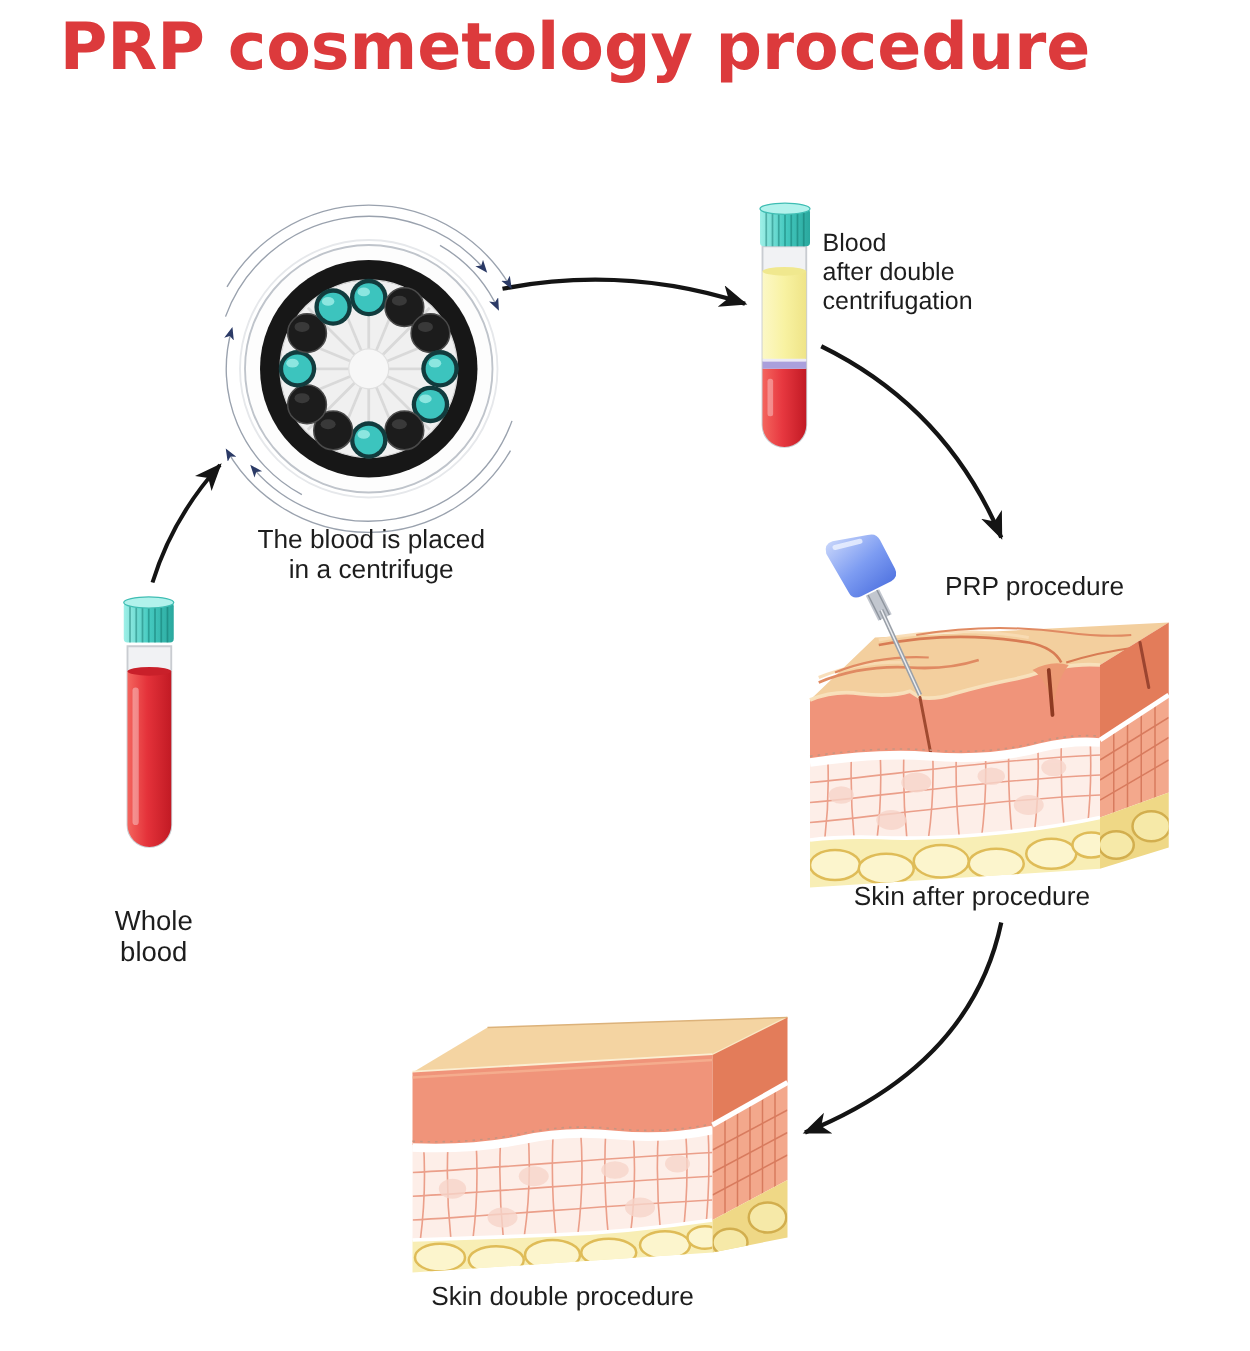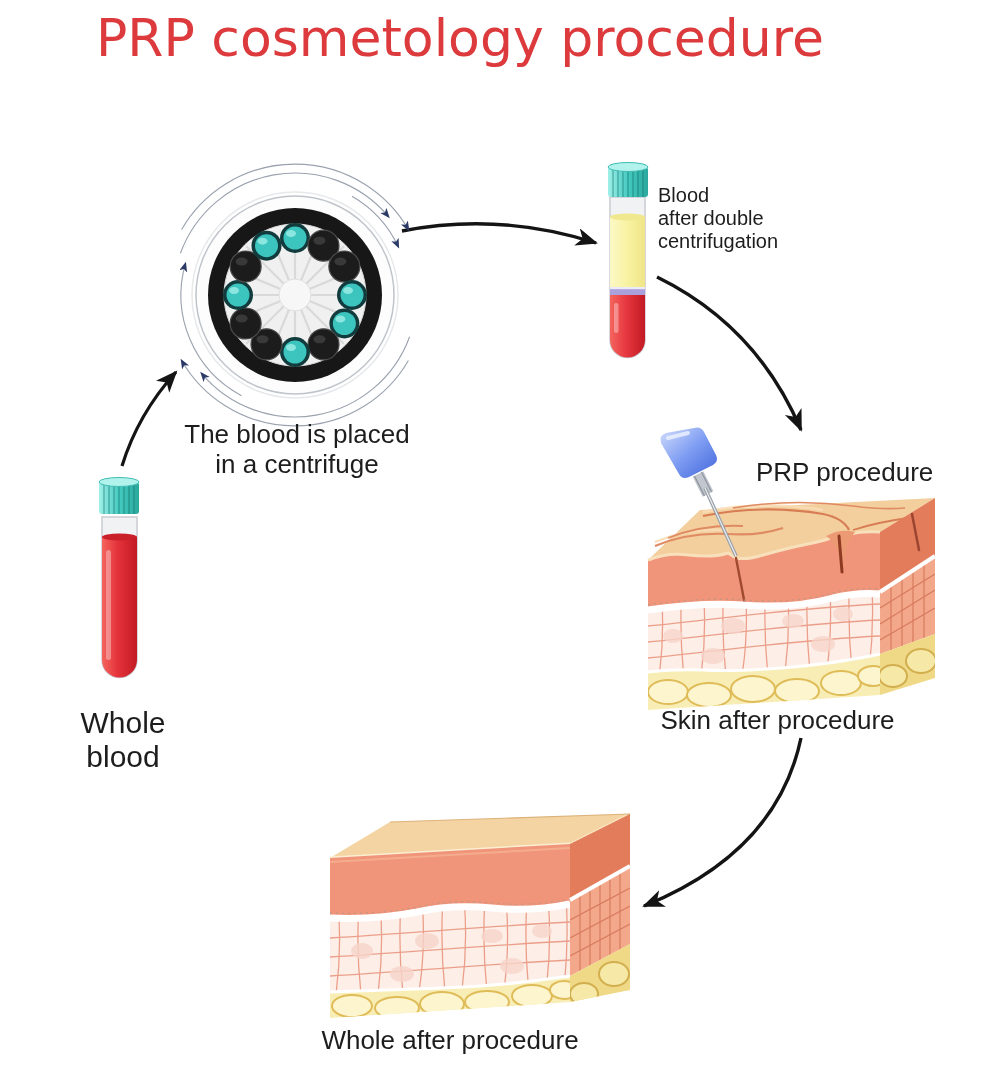--- a/index.html
+++ b/index.html
@@ -1,21 +1,21 @@
 <!DOCTYPE html>
 <html><head>
 <meta charset="utf-8">
 <style>
   html,body{margin:0;padding:0;background:#ffffff;}
   #canvas{position:relative;width:1000px;height:1081px;background:#ffffff;overflow:hidden;
           font-family:"Liberation Sans", sans-serif;}
   .abs{position:absolute;}
   #title{left:0;top:0;width:920px;text-align:center;font-family:"DejaVu Sans",sans-serif;
-         font-weight:400;font-size:52px;line-height:76px;letter-spacing:0px;}
-  .label{color:#1d1d1d;font-size:26px;line-height:1.14;white-space:pre-line;}
+         font-weight:700;font-size:52px;line-height:76px;letter-spacing:0px;}
+  .label{color:#1d1d1d;font-size:21px;line-height:1.14;white-space:pre-line;}
   .center{text-align:center;}
   svg{display:block;}
 </style>
 </head>
 <body>
 
 <div id="canvas">
 
   <svg class="abs" style="left:0;top:0" width="1000" height="1081" viewBox="0 0 1000 1081">
     <defs>
@@ -361,22 +361,22 @@
     <path d="M248,94 L308,60" stroke="#ffffff" stroke-width="4" fill="none"></path>
     <path d="M248,170 L308,138 L308,184 L248,196 Z" fill="#efd886"></path>
     <g clip-path="url(#cpFatAS)" stroke="#d2ae4e" stroke-width="2" fill="#f6e9a8">
       <ellipse cx="262" cy="188" rx="14" ry="11"></ellipse>
         <ellipse cx="292" cy="168" rx="15" ry="12"></ellipse>
     </g>
   </svg>
 
   <div class="abs label center" style="left:172px;top:420px;width:250px">The blood is placed
 in a centrifuge</div>
-  <div class="abs label center" style="left:60px;top:706px;width:126px;font-size:30px">Whole
+  <div class="abs label center" style="left:60px;top:724px;width:126px;font-size:22px">Whole
 blood</div>
   <div class="abs label" style="left:658px;top:184px;width:200px;font-size:20px">Blood
 after double
 centrifugation</div>
   <div class="abs label" style="left:756px;top:458px;width:220px">PRP procedure</div>
   <div class="abs label center" style="left:640px;top:706px;width:275px">Skin after procedure</div>
-  <div class="abs label center" style="left:305px;top:1026px;width:290px">Whole after procedure</div>
+  <div class="abs label center" style="left:305px;top:1026px;width:290px">Skin double procedure</div>
 
 </div>
 
 </body></html>

